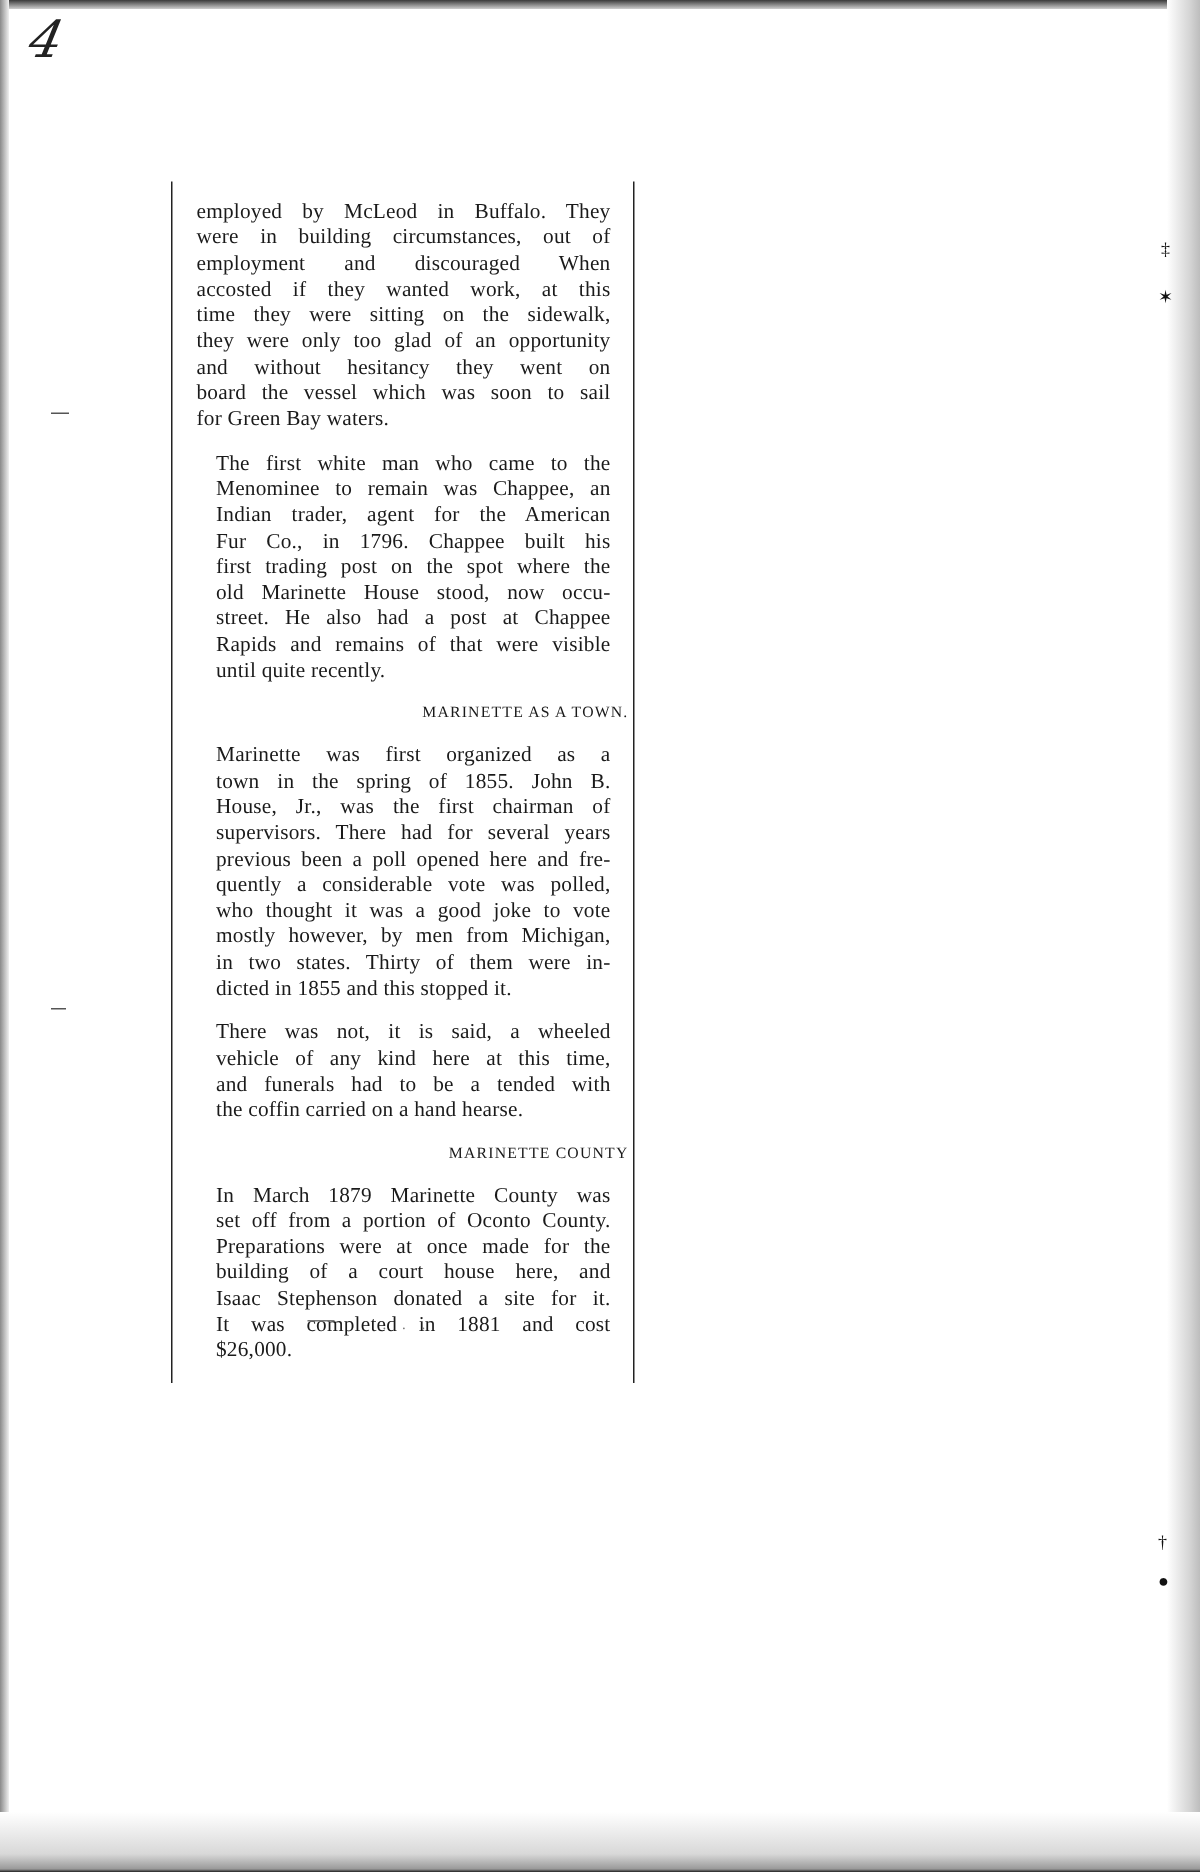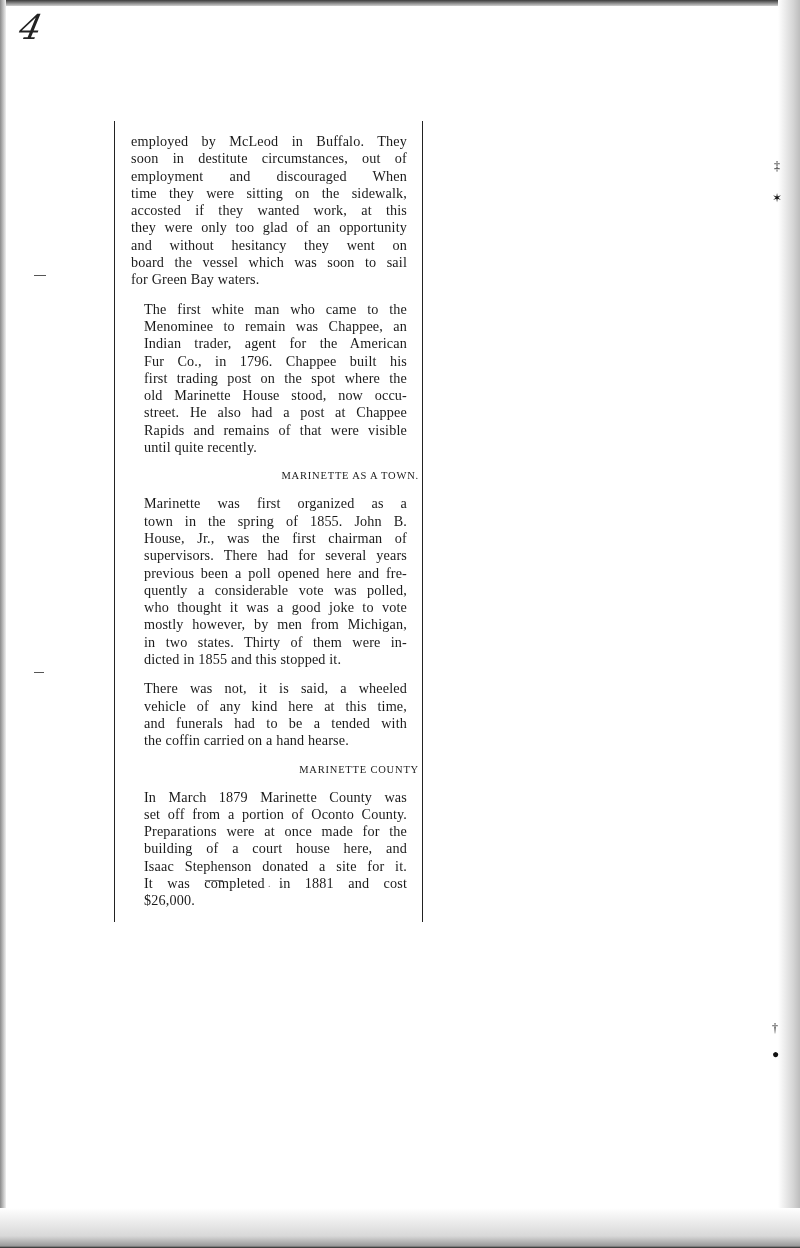--- a/index.html
+++ b/index.html
@@ -73,24 +73,24 @@
 
 <div class="margin-mark" style="left:774px;top:160px;">‡</div>
 <div class="margin-mark" style="left:772px;top:192px;">✶</div>
 <div class="margin-mark" style="left:772px;top:1022px;">†</div>
 <div class="margin-mark" style="left:772px;top:1048px;">●</div>
 
 <div class="clipping" id="clipping">
   <div id="intro">
       <p>
         <span class="line">employed by McLeod in Buffalo.  They</span>
-        <span class="line">soon in destitute circumstances, out of</span>
+        <span class="line">were in building circumstances, out of</span>
         <span class="line">employment and discouraged  When</span>
+        <span class="line">accosted if they wanted work, at this</span>
         <span class="line">time they were sitting on the sidewalk,</span>
-        <span class="line">accosted if they wanted work, at this</span>
         <span class="line">they were only too glad of an opportunity</span>
         <span class="line">and without hesitancy they went on</span>
         <span class="line">board the vessel which was soon to sail</span>
         <span class="line last">for Green Bay waters.</span>
       </p>
       <p class="indent">
         <span class="line" style="text-indent: 13px;">The first white man who came to the</span>
         <span class="line">Menominee to remain was Chappee, an</span>
         <span class="line">Indian trader, agent for the American</span>
         <span class="line">Fur Co., in 1796.  Chappee built his</span>

